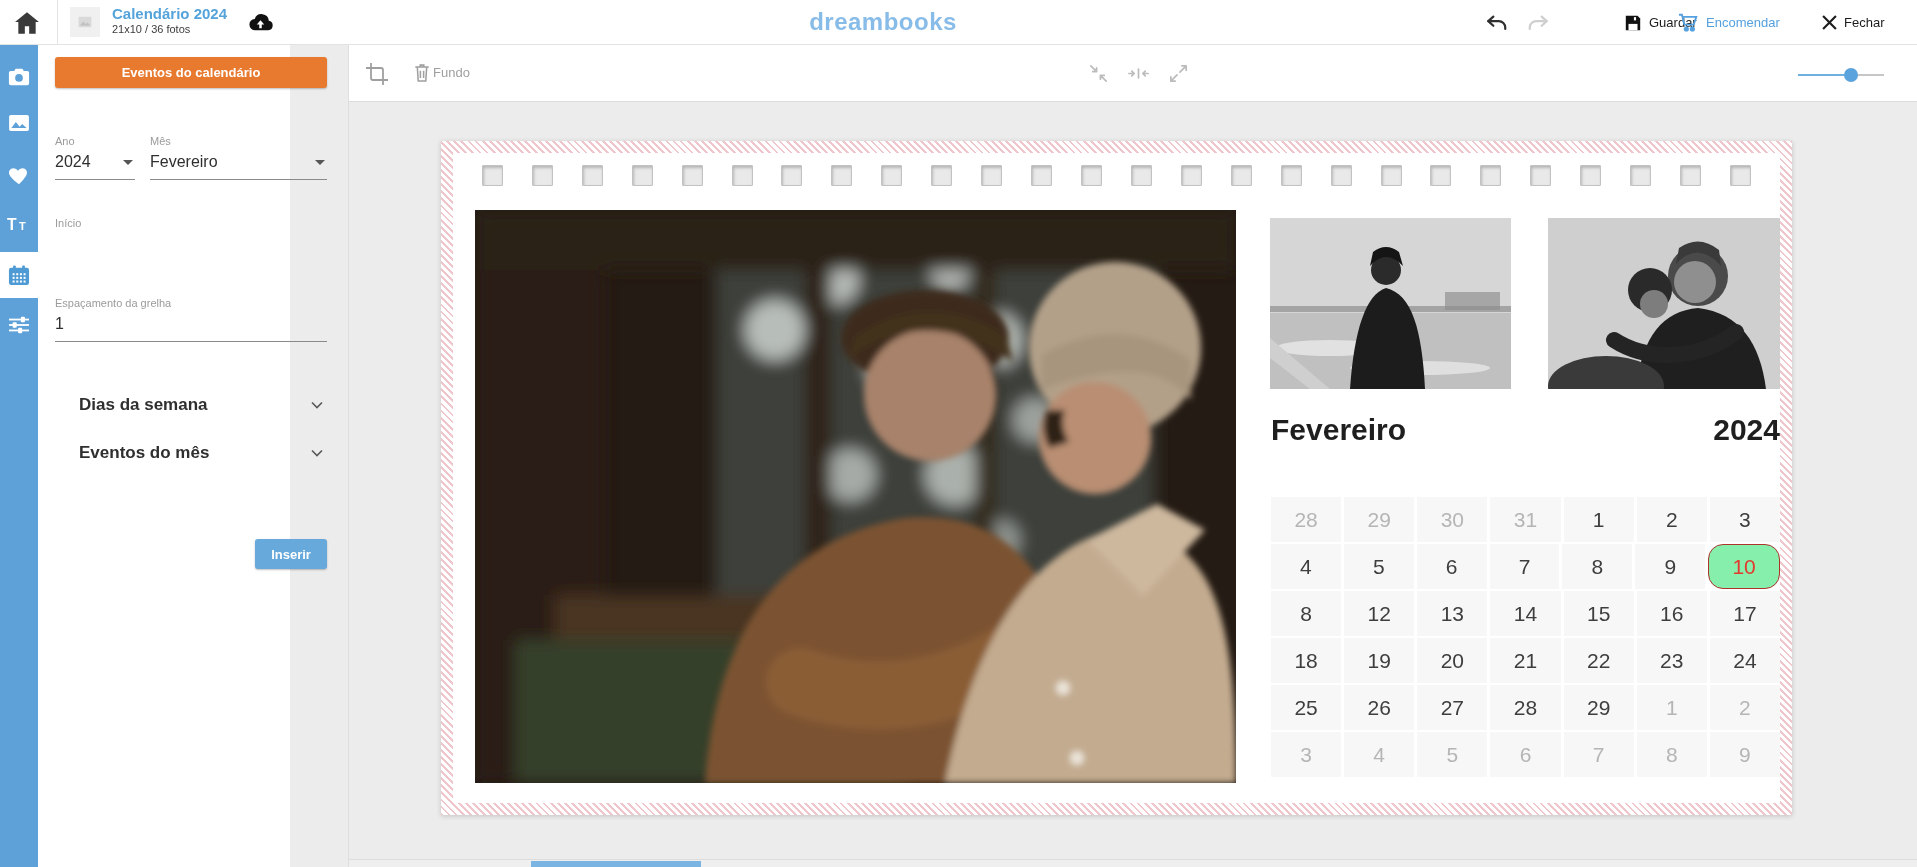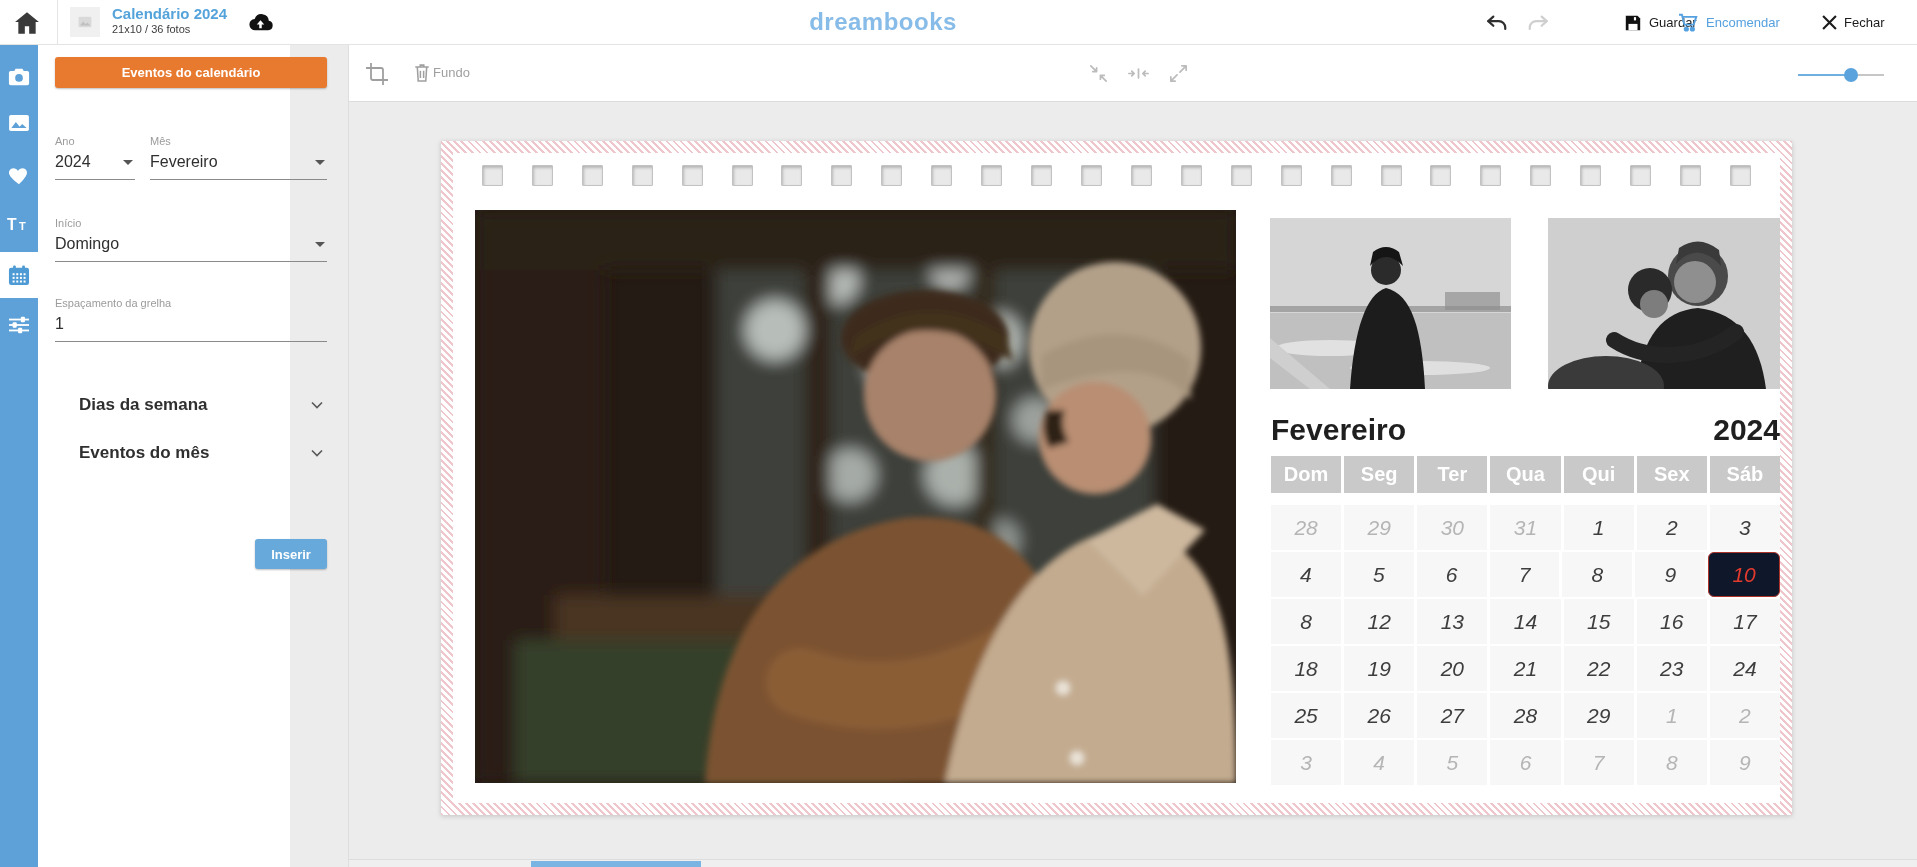--- a/index.html
+++ b/index.html
@@ -81,26 +81,26 @@
   .photo-main { position:absolute; left:22px; top:57px; width:761px; height:573px; cursor:pointer; }
   .photo-s1 { position:absolute; left:817px; top:65px; width:241px; height:171px; cursor:pointer; }
   .photo-s2 { position:absolute; left:1095px; top:65px; width:232px; height:171px; cursor:pointer; }
   .photo-main svg,.photo-s1 svg,.photo-s2 svg { width:100%; height:100%; display:block; }
   .month-row { position:absolute; left:818px; top:260px; width:509px;
     display:flex; justify-content:space-between; align-items:baseline; }
   .month-name,.month-year { font-size:30px; font-weight:bold; color:#1f1f1f; }
   .weekday-row { position:absolute; left:818px; top:303px; width:509px; display:flex; gap:3px; }
   .wd-cell { flex:1; height:37px; line-height:37px; text-align:center;
     background:#c9c9c9; color:#fff; font-size:20px; font-weight:bold; }
-  .day-grid { position:absolute; left:818px; top:352px; width:509px;font-style:italic; }
+  .day-grid { position:absolute; left:818px; top:344px; width:509px; }
   .week-row { display:flex; gap:3px; margin-bottom:2px; }
   .day-cell { flex:1; height:45px; line-height:45px; text-align:center;
     background:#f7f7f7; font-size:21px; color:#3e3e3e; cursor:pointer; }
   .day-cell.muted { color:#b5b5b5; }
-  .day-cell.hl { background:#0f172a; border:1px solid #ad332b; border-radius:6px;
+  .day-cell.hl { background:#86efac; border:1px solid #ad332b; border-radius:15px;
     color:#e23a2e; line-height:43px; }
 
   .canvas-footer { position:absolute; left:0; bottom:0; width:100%; height:8px;
     background:#efefef; border-top:1px solid #dcdcdc; }
   .strip-indicator { position:absolute; left:182px; top:1px; width:170px; height:7px; background:#7ab4e2; }
 
   svg { display:block; }
 </style>
 </head>
 <body>
@@ -261,22 +261,20 @@
     <div class="fval"><span>2024</span>
       <span class="caret"></span></div>
   </div>
   <div class="field f-mes">
     <div class="flabel">Mês</div>
     <div class="fval"><span>Fevereiro</span>
       <span class="caret"></span></div>
   </div>
   <div class="field f-inicio">
     <div class="flabel">Início</div>
-    <div class="fval"><span>Domingo</span>
-      <span class="caret"></span></div>
   </div>
   <div class="field f-esp">
     <div class="flabel">Espaçamento da grelha</div>
     <div class="fval"><span>1</span></div>
   </div>
 
   <div class="sections" id="panel-sections">
       <div class="sec-row">
         <span class="sec-label">Dias da semana</span>
         <svg width="20" height="20" viewBox="0 0 24 24" fill="none" stroke="#5a5a5a" stroke-width="2">
@@ -446,29 +444,20 @@
           <circle cx="106" cy="86" r="14" fill="#7d7d7d"></circle>
           <path d="M66 122 C100 144 152 142 188 114" stroke="#242424" stroke-width="16" fill="none" stroke-linecap="round"></path>
           <ellipse cx="58" cy="168" rx="58" ry="30" fill="#3a3a3a"></ellipse>
         </svg>
       </div>
 
       <div class="month-row">
         <span class="month-name">Fevereiro</span>
         <span class="month-year">2024</span>
       </div>
-      <div class="weekday-row" id="weekday-row">
-          <div class="wd-cell">Dom</div>
-          <div class="wd-cell">Seg</div>
-          <div class="wd-cell">Ter</div>
-          <div class="wd-cell">Qua</div>
-          <div class="wd-cell">Qui</div>
-          <div class="wd-cell">Sex</div>
-          <div class="wd-cell">Sáb</div>
-        </div>
       <div class="day-grid" id="day-grid">
           <div class="week-row">
             <div class="day-cell muted">28</div>
             <div class="day-cell muted">29</div>
             <div class="day-cell muted">30</div>
             <div class="day-cell muted">31</div>
             <div class="day-cell">1</div>
             <div class="day-cell">2</div>
             <div class="day-cell">3</div>
           </div>

